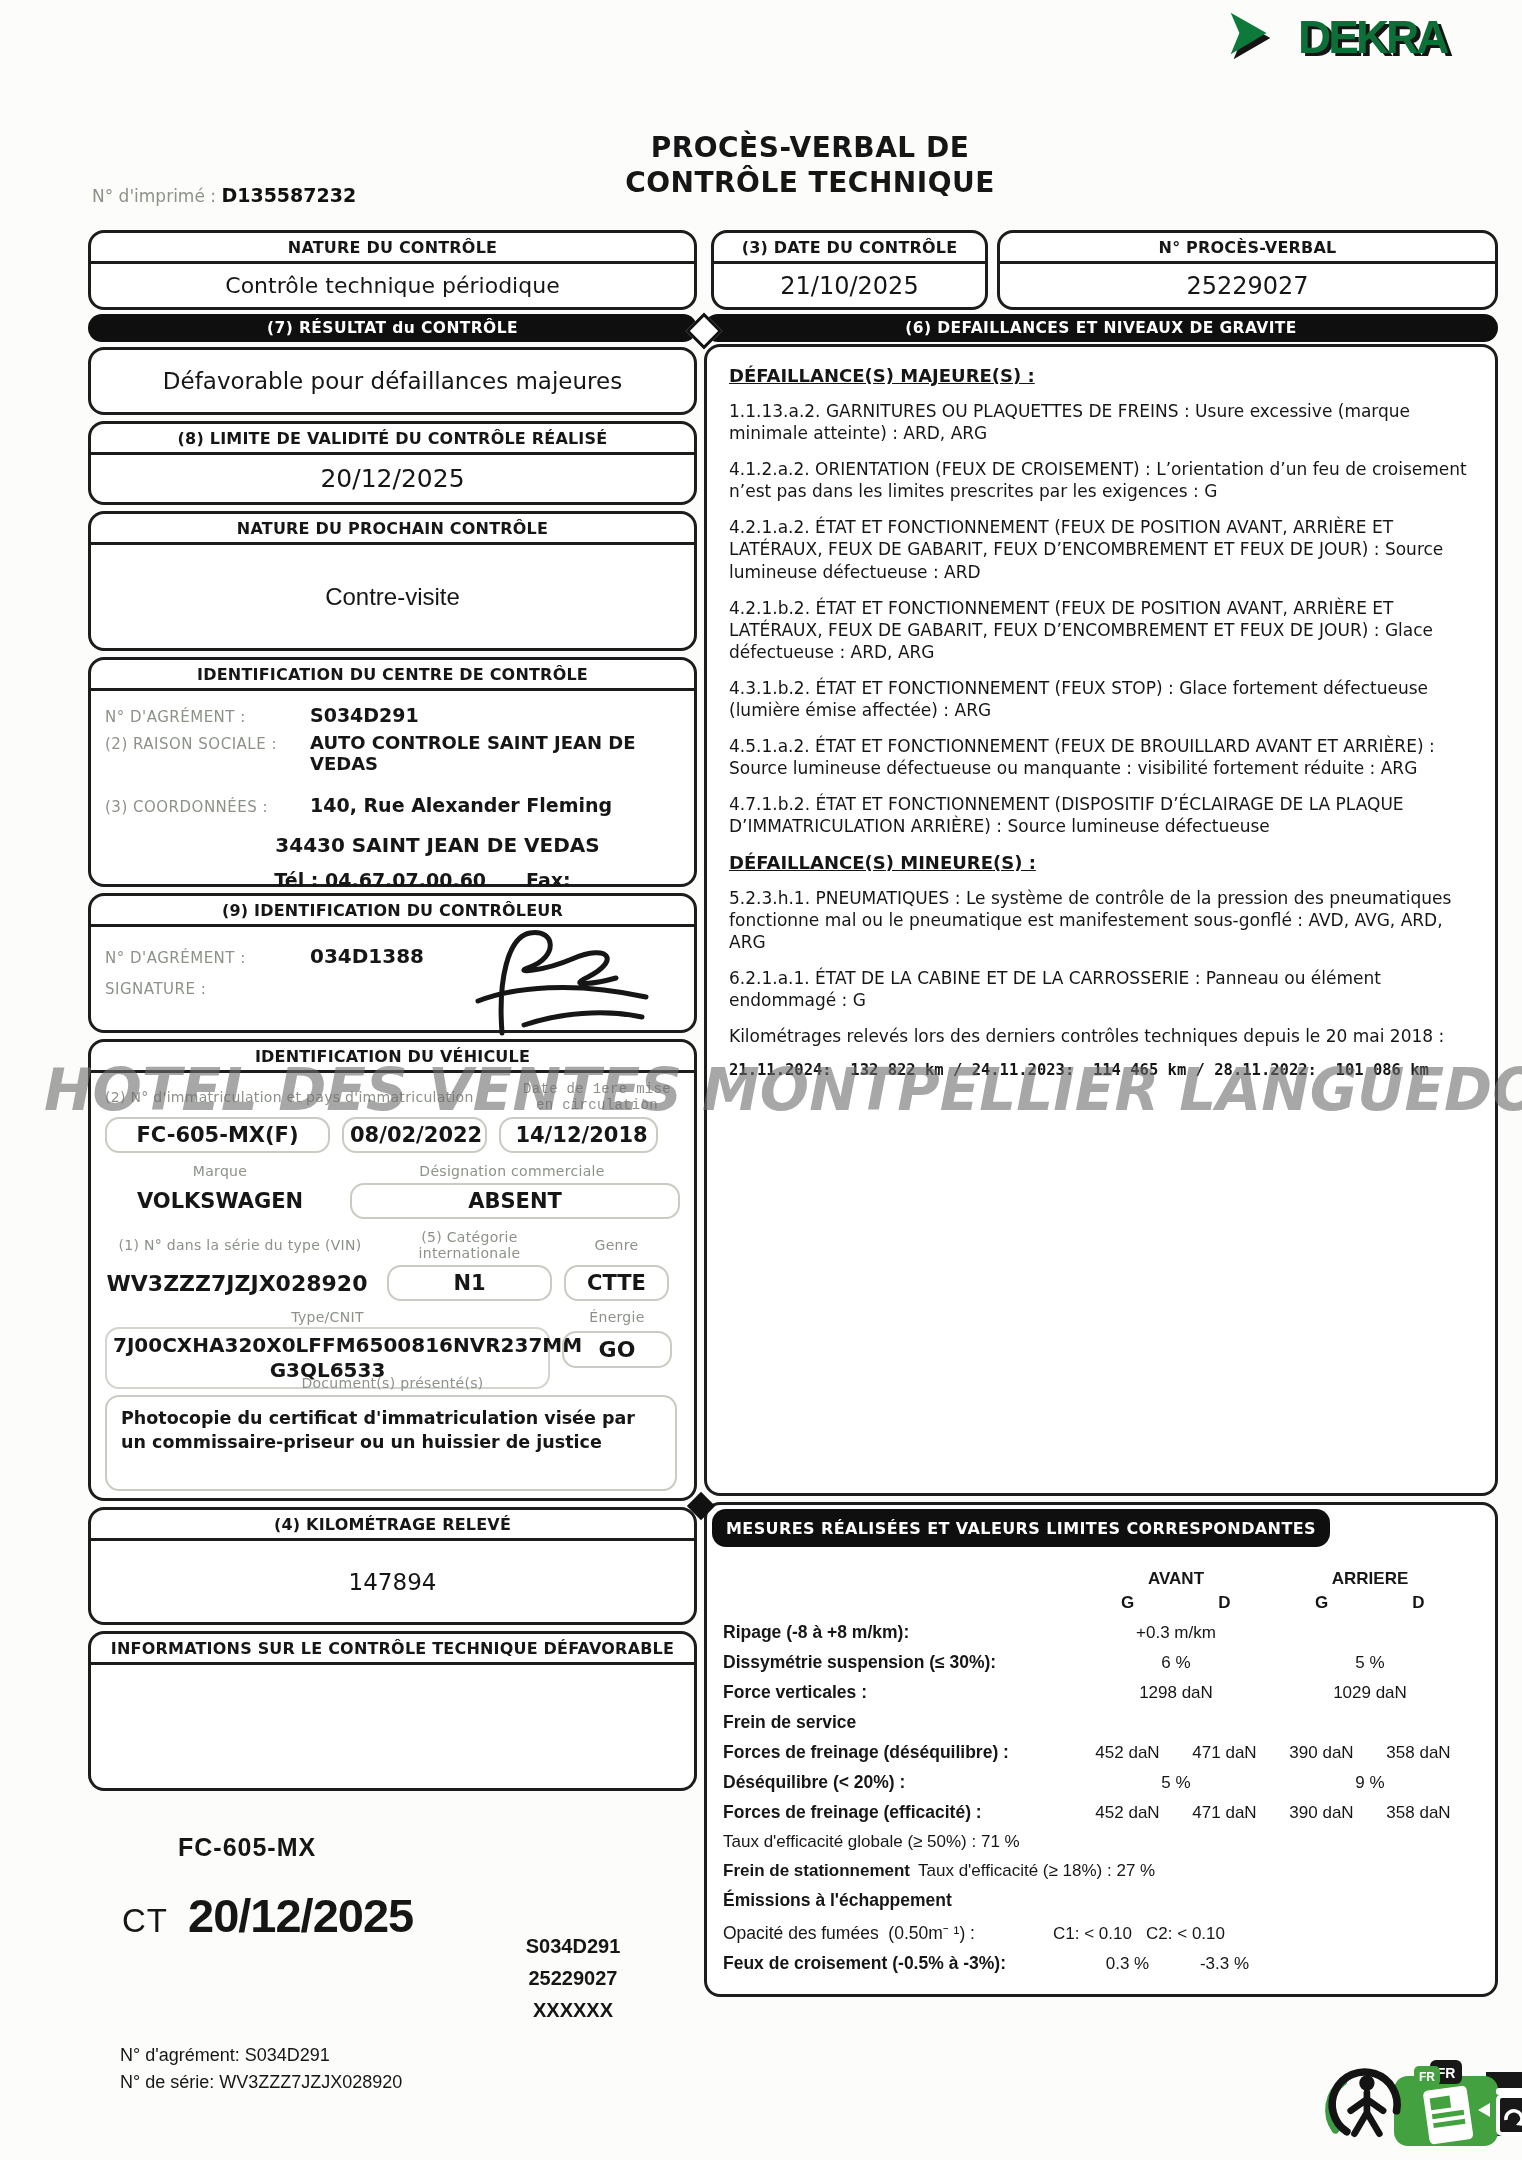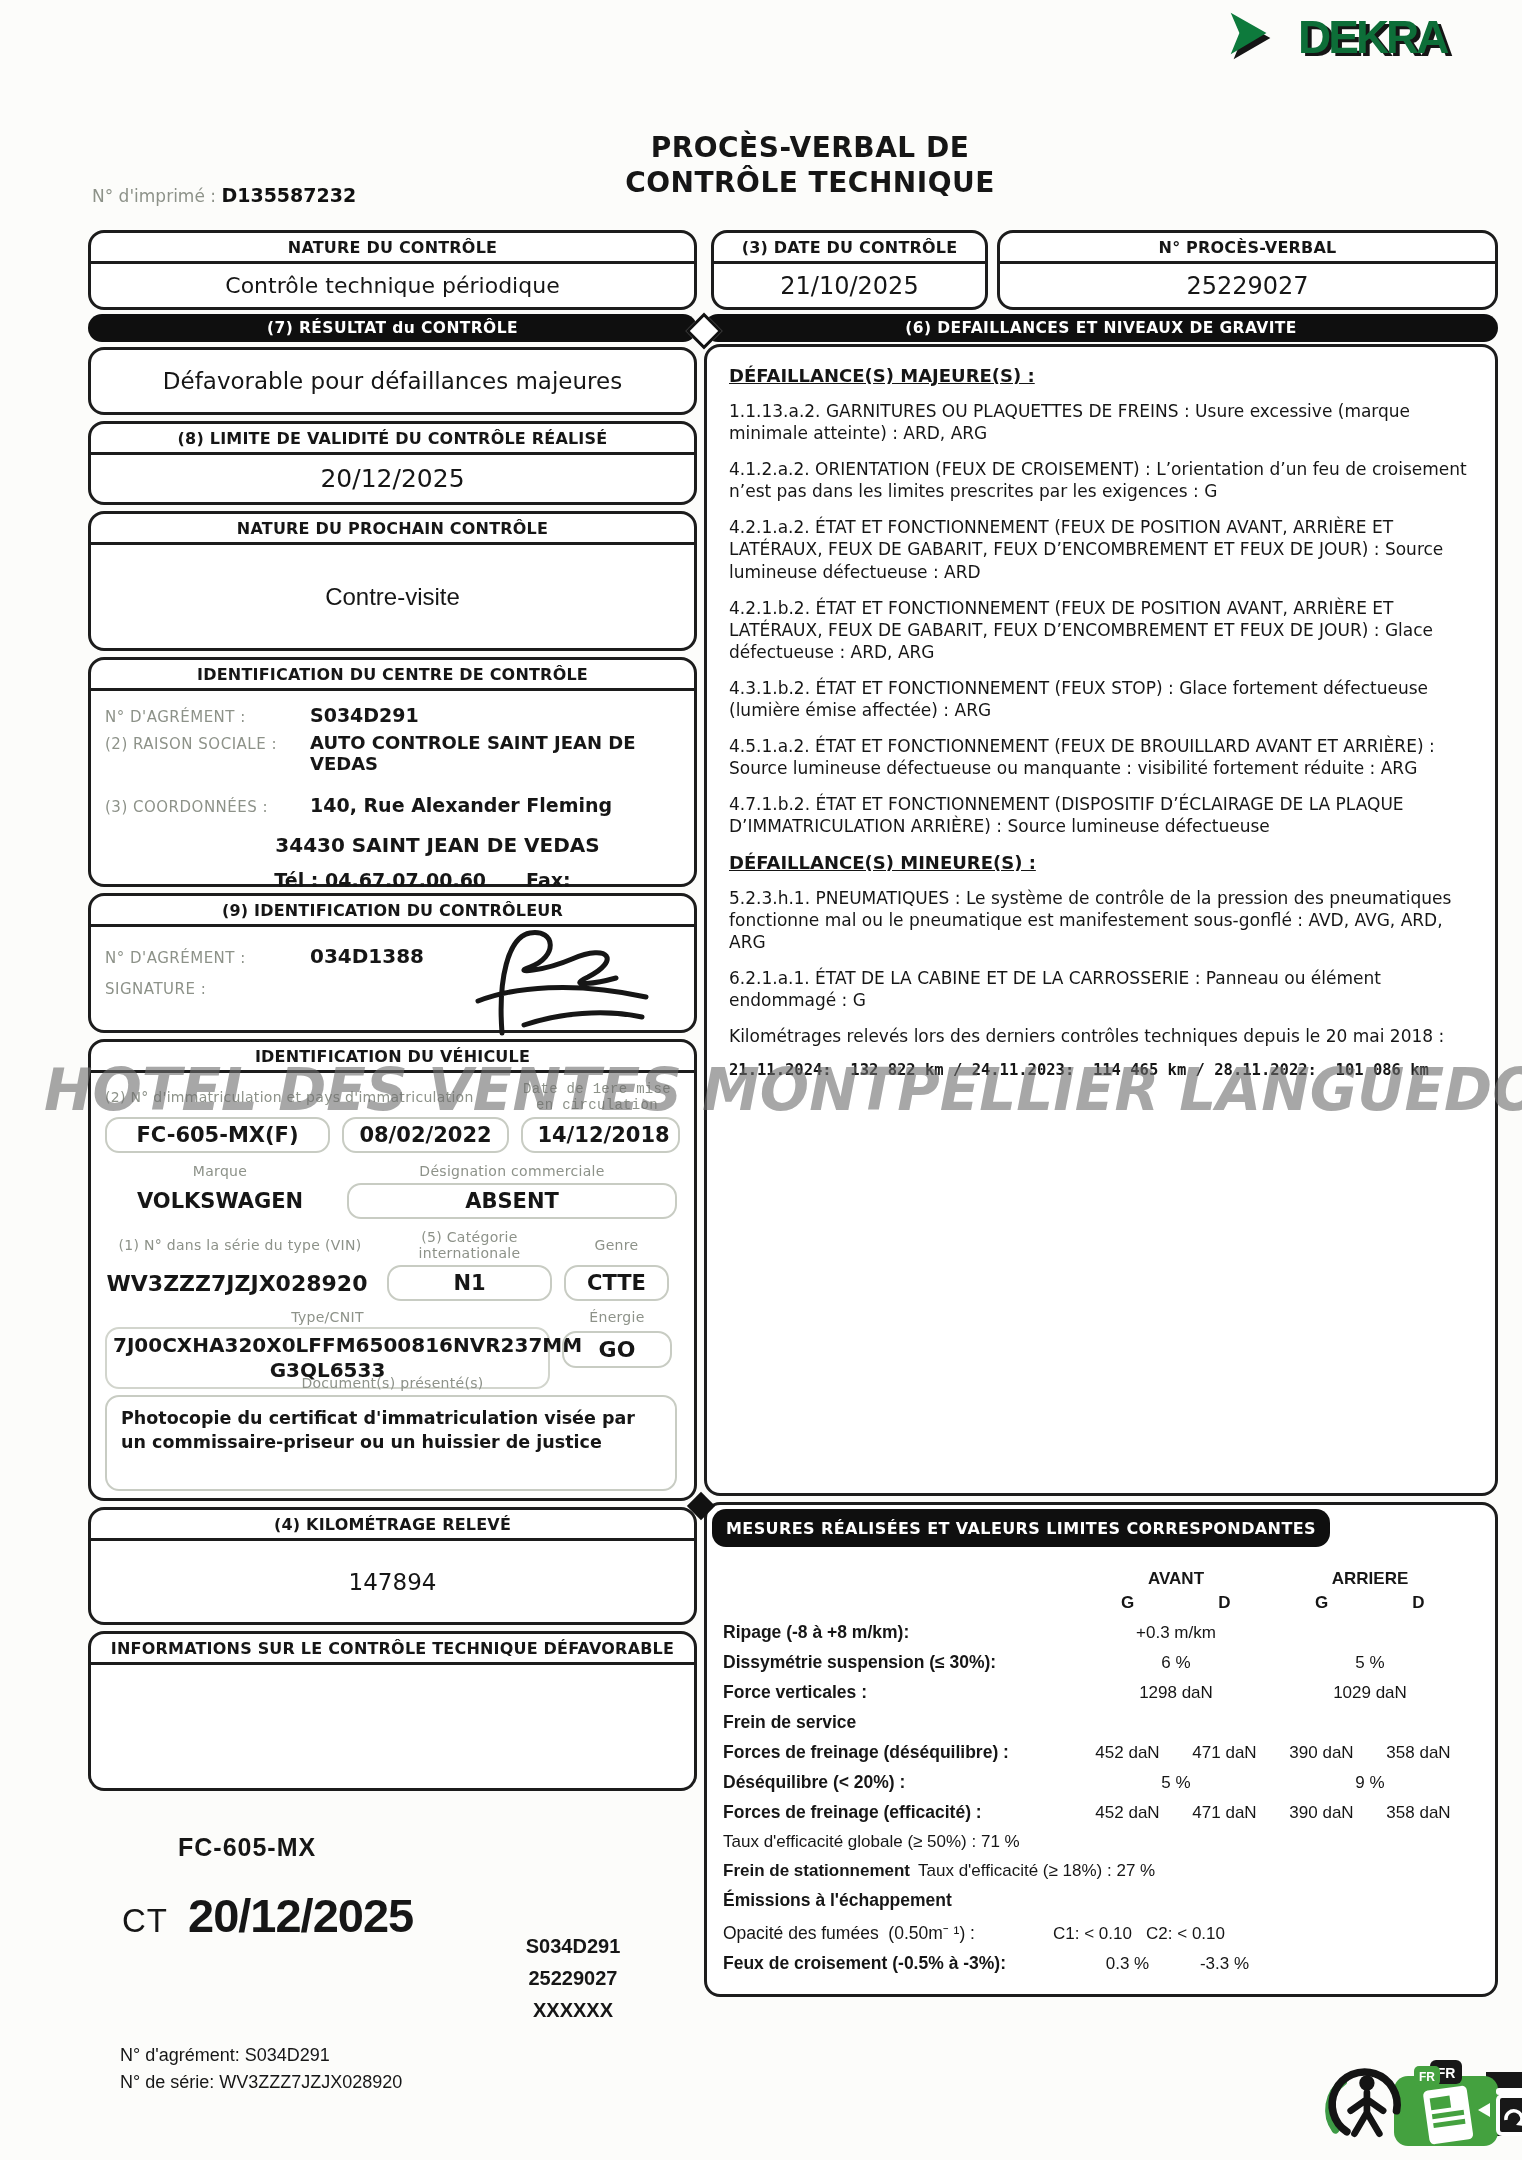--- a/index.html
+++ b/index.html
@@ -174,28 +174,28 @@
     <div class="v-pad">
       <div class="v-row" style="margin-top:2px;">
         <div class="v-lab faint" style="width:400px;text-align:left;">(2) N° d'immatriculation et pays d'immatriculation</div>
         <div class="v-lab faint" style="width:160px;font-family:Liberation Mono, monospace;">
           <div>Date de 1ere mise</div>
           <div>en circulation</div>
         </div>
       </div>
       <div class="v-row" style="margin-top:4px;">
         <div class="cell" style="width:225px;">FC-605-MX(F)</div>
-        <div class="cell" style="width:167px;">08/02/2022</div>
+        <div class="cell" style="width:145px;">08/02/2022</div>
         <div class="cell" style="width:159px;padding-left:12px;">14/12/2018</div>
       </div>
       <div class="v-row" style="margin-top:10px;">
         <div class="v-lab faint" style="width:230px;">Marque</div>
         <div class="v-lab faint" style="width:330px;">Désignation commerciale</div>
       </div>
-      <div class="v-row" style="margin-top:4px;">
+      <div class="v-row" style="margin-top:4px;justify-content:space-between;">
         <div class="nocell" style="width:230px;">VOLKSWAGEN</div>
         <div class="cell" style="width:330px;">ABSENT</div>
       </div>
       <div class="v-row" style="margin-top:10px;">
         <div class="v-lab faint" style="width:270px;">(1) N° dans la série du type (VIN)</div>
         <div class="v-lab faint" style="width:165px;">(5) Catégorie internationale</div>
         <div class="v-lab faint" style="width:105px;">Genre</div>
       </div>
       <div class="v-row" style="margin-top:4px;">
         <div class="nocell" style="width:270px;font-size:22px;padding-left:0;">WV3ZZZ7JZJX028920</div>

